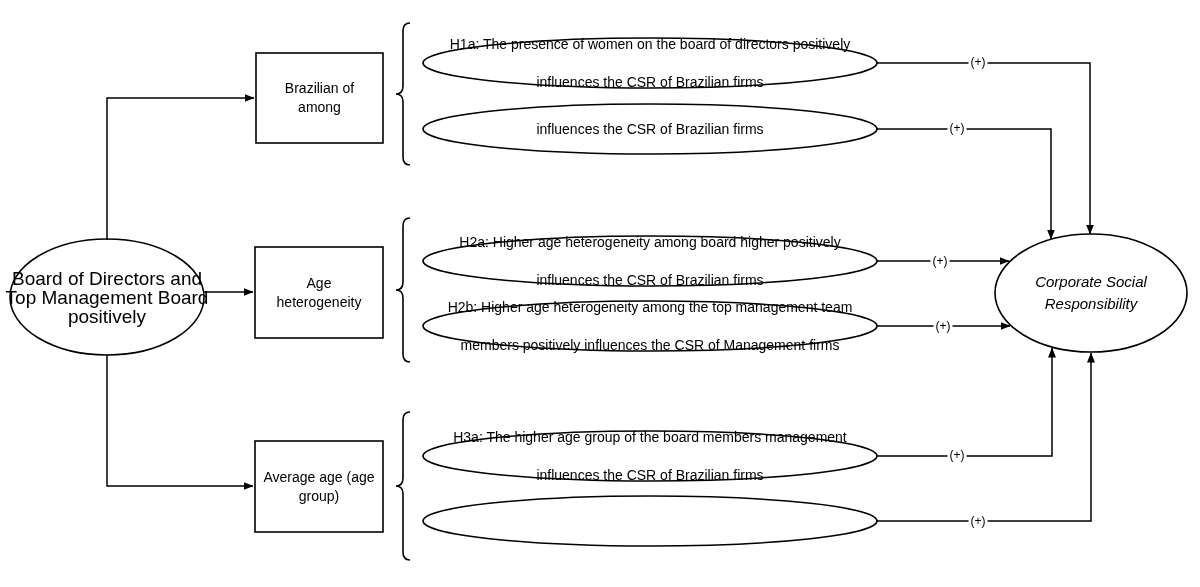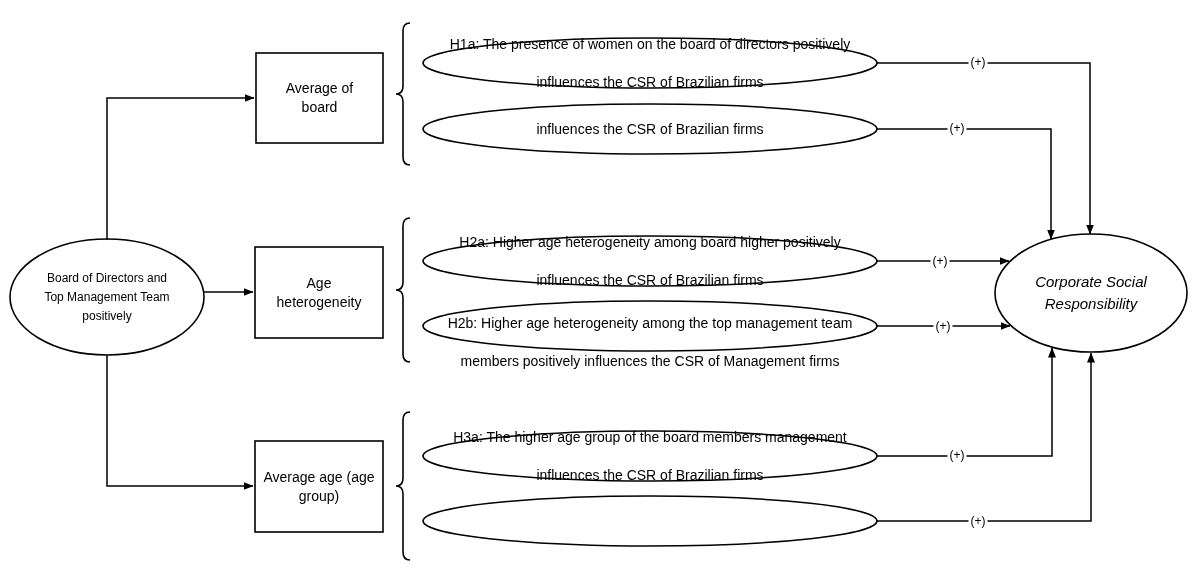--- a/index.html
+++ b/index.html
@@ -15,21 +15,21 @@
   .label {
     position: absolute;
     display: flex;
     flex-direction: column;
     align-items: center;
     justify-content: center;
     text-align: center;
     color: #000000;
     white-space: nowrap;
   }
-  .src  { font-size: 12px; line-height: 19px; }
+  .src  { font-size: 19px; line-height: 19px; }
   .dim  { font-size: 14px; line-height: 19px; }
   .hyp  { font-size: 14px; line-height: 19px; gap: 19px; }
   .out  { font-size: 15px; line-height: 22px; }
   .plus {
     position: absolute;
     transform: translate(-50%, -50%);
     font-size: 12px;
     line-height: 12px;
     color: #000000;
     background: #ffffff;
@@ -74,27 +74,27 @@
     <path d="M 877 63 L 1090 63 L 1090 234" fill="none" stroke="#000000" stroke-width="1.5" marker-end="url(#arrow)"></path>
     <path d="M 877 129 L 1051 129 L 1051 239" fill="none" stroke="#000000" stroke-width="1.5" marker-end="url(#arrow)"></path>
     <path d="M 877 261 L 1009 261" fill="none" stroke="#000000" stroke-width="1.5" marker-end="url(#arrow)"></path>
     <path d="M 877 326 L 1010 326" fill="none" stroke="#000000" stroke-width="1.5" marker-end="url(#arrow)"></path>
     <path d="M 877 456 L 1052 456 L 1052 348" fill="none" stroke="#000000" stroke-width="1.5" marker-end="url(#arrow)"></path>
     <path d="M 877 521 L 1091 521 L 1091 353" fill="none" stroke="#000000" stroke-width="1.5" marker-end="url(#arrow)"></path>
   </svg>
 
   <div class="label src" style="left:17px; top:268px; width:180px; height:58px;">
     <div>Board of Directors and</div>
-    <div>Top Management Team</div>
+    <div>Top Management Board</div>
     <div>positively</div>
   </div>
 
   <div class="label dim" style="left:256px; top:53px; width:127px; height:90px;">
-    <div>Average of</div>
-    <div>board</div>
+    <div>Brazilian of</div>
+    <div>among</div>
   </div>
   <div class="label dim" style="left:255px; top:247px; width:128px; height:91px;">
     <div>Age</div>
     <div>heterogeneity</div>
   </div>
   <div class="label dim" style="left:255px; top:441px; width:128px; height:91px;">
     <div>Average age (age</div>
     <div>group)</div>
   </div>
 
@@ -102,21 +102,21 @@
     <div>H1a: The presence of women on the board of directors positively</div>
     <div>influences the CSR of Brazilian firms</div>
   </div>
   <div class="label hyp" style="left:423px; top:110px; width:454px; height:38px;">
     <div>influences the CSR of Brazilian firms</div>
   </div>
   <div class="label hyp" style="left:423px; top:242px; width:454px; height:38px;">
     <div>H2a: Higher age heterogeneity among board higher positively</div>
     <div>influences the CSR of Brazilian firms</div>
   </div>
-  <div class="label hyp" style="left:423px; top:307px; width:454px; height:38px;margin-top:16px;">
+  <div class="label hyp" style="left:423px; top:307px; width:454px; height:38px;">
     <div>H2b: Higher age heterogeneity among the top management team</div>
     <div>members positively influences the CSR of Management firms</div>
   </div>
   <div class="label hyp" style="left:423px; top:437px; width:454px; height:38px;">
     <div>H3a: The higher age group of the board members management</div>
     <div>influences the CSR of Brazilian firms</div>
   </div>
 
   <div class="label out" style="left:1016px; top:271px; width:150px; height:44px;font-style:italic;">
     <div>Corporate Social</div>

